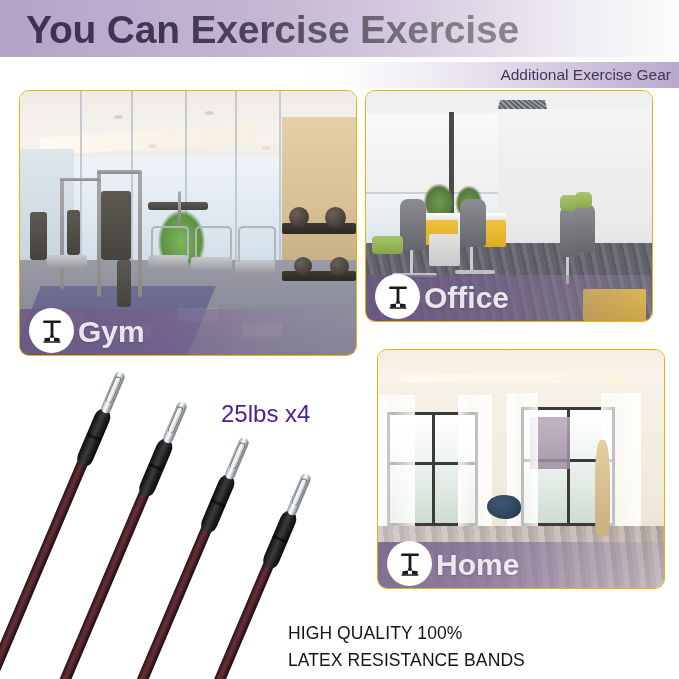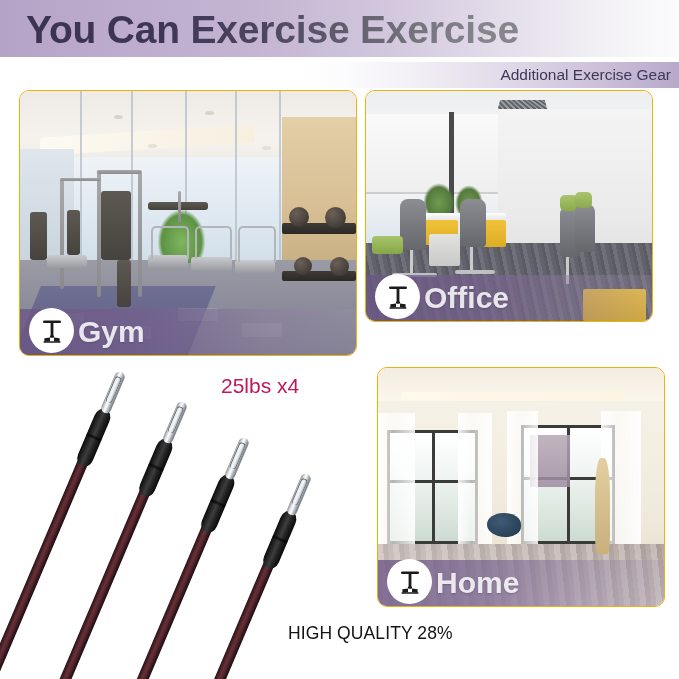--- a/index.html
+++ b/index.html
@@ -63,21 +63,21 @@
   
   .photo-panel {
     position: absolute;
     border-radius: 10px;
     overflow: hidden;
     border: 1px solid #eab308;
     box-sizing: border-box;
   }
   #panel-gym    { left: 19px;  top: 90px;  width: 338px; height: 266px; }
   #panel-office { left: 365px; top: 90px;  width: 288px; height: 232px; }
-  #panel-home   { left: 377px; top: 367px; width: 288px; height: 240px; padding-left: 46px; }
+  #panel-home   { left: 377px; top: 349px; width: 288px; height: 240px; padding-left: 46px; }
 
   .photo-scene { position: absolute; inset: 0; }
 
   
   .gym-ceiling {
     position: absolute; left: 0; top: 0; width: 100%; height: 34%;
     background: linear-gradient(to bottom, #efeae6 0%, #f6f3ef 55%, #e8e2da 100%);
   }
   .gym-ceiling-cove {
     position: absolute; left: 6%; top: 15%; width: 64%; height: 7%;
@@ -375,22 +375,23 @@
   }
 
   
   #spec-block {
     position: absolute;
     left: 221px; top: 371px;
     line-height: 30px;
     white-space: nowrap;
   }
   #spec-block div {
-    font-size: 21px;
-    color: #be185d;
+    font-size: 24px;
+    color: #4c1d95;
+    margin-top: 28px;
   }
   #footer-block {
     position: absolute;
     left: 288px; top: 620px;
     line-height: 27px;
     white-space: nowrap;
   }
   #footer-block div {
     font-size: 17.5px;
     color: #141414;
@@ -589,14 +590,15 @@
     <div class="band-sleeve" style="height:62px;  top:40px;"></div>
     <div class="band-clip" style="height:44px;  top:0;"></div>
   </div>
 </div>
 
 <div id="spec-block">
   <div>25lbs x4</div>
 </div>
 
 <div id="footer-block">
-  <div>HIGH QUALITY 28%</div>
+  <div>HIGH QUALITY 100%</div>
+  <div>LATEX RESISTANCE BANDS</div>
 </div>
 
 </body></html>

